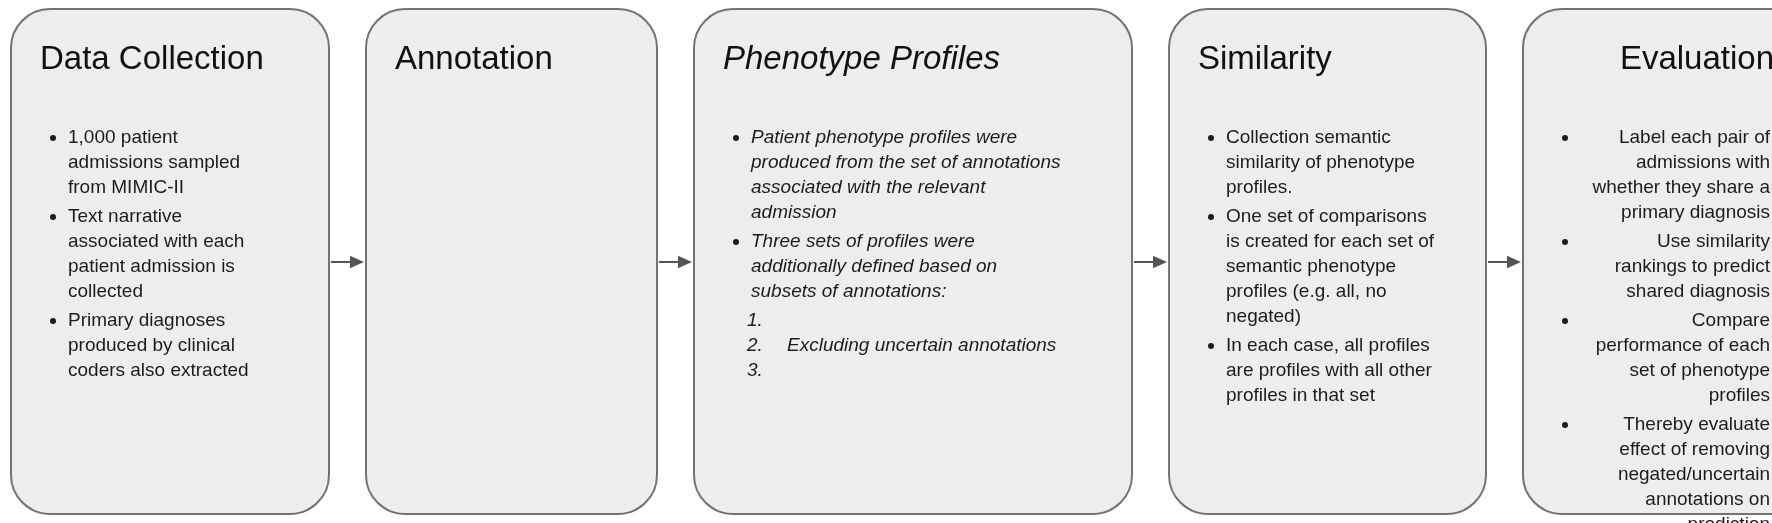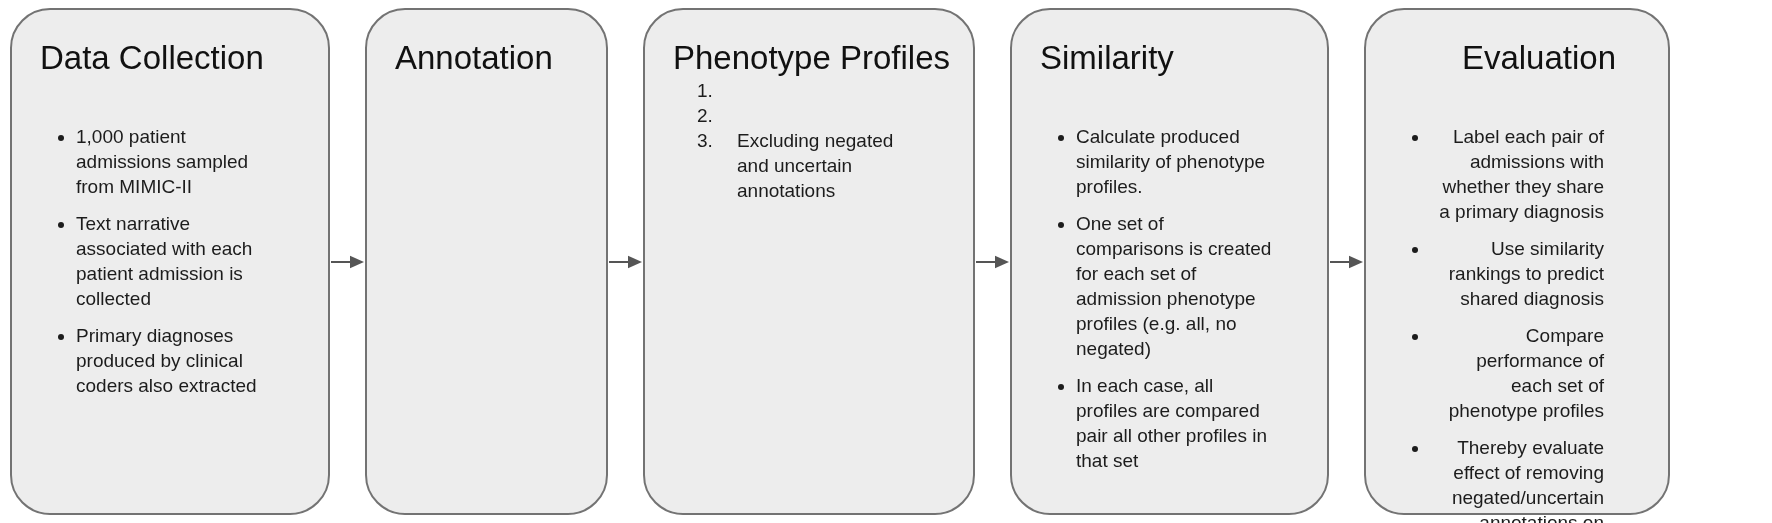--- a/index.html
+++ b/index.html
@@ -20,39 +20,39 @@
   .stage{
     box-sizing:border-box;
     height:507px;
     background:#ededed;
     border:2px solid #737373;
     border-radius:40px;
     color:#1c1c1c;
     flex:0 0 auto;
   }
   .s0{width:320px;padding:28px 56px 20px 28px;}
-  .s1{width:243px;padding:28px 39px 20px 28px;}
-  .s2{width:332px;padding:28px 62px 20px 28px;}
+  .s1{width:293px;padding:28px 39px 20px 28px;}
+  .s2{width:440px;padding:28px 62px 20px 28px;font-style:italic;}
   .s3{width:319px;padding:28px 43px 20px 28px;}
   .s4{width:306px;padding:28px 52px 20px 28px;text-align:right;}
   .stage h2{
     margin:0;
     font-size:33px;
     font-weight:400;
     line-height:1.2;
     color:#111111;
     white-space:nowrap;
   }
   .stage ul{
     margin:46px 0 0 0;
     padding:0 0 0 24px;
     font-size:19px;
     line-height:25px;
   }
-  .stage ul li{margin:12px;padding:0;}
+  .stage ul li{margin:4px;padding:0;}
   .numlist{
     margin:0 0 0 24px;
     font-size:19px;
     line-height:25px;
   }
   .numrow{display:flex;}
   .numrow .num{flex:0 0 40px;}
   .numrow .ntext{flex:1;}
   .arrow-cell{
     flex:0 0 35px;
@@ -89,47 +89,51 @@
 
     <div class="arrow-cell">
       <svg width="34" height="20" viewBox="0 0 34 20">
         <path d="M0 10 H19" stroke="#555555" stroke-width="2" fill="none"></path>
         <path d="M19 3.8 L33 10 L19 16.2 Z" fill="#555555"></path>
       </svg>
     </div>
 
     <div class="stage s2">
       <h2>Phenotype Profiles</h2>
+      <ul>
+        <li>Patient phenotype profiles were produced from the set of annotations associated with the relevant admission</li>
+        <li>Three sets of profiles were additionally defined based on subsets of annotations:</li>
+      </ul>
       <div class="numlist">
         <div class="numrow">
           <span class="num">1.</span>
         </div>
         <div class="numrow">
           <span class="num">2.</span>
+          <span class="ntext">Excluding uncertain annotations</span>
         </div>
         <div class="numrow">
           <span class="num">3.</span>
-          <span class="ntext">Excluding negated and uncertain annotations</span>
         </div>
       </div>
     </div>
 
     <div class="arrow-cell">
       <svg width="34" height="20" viewBox="0 0 34 20">
         <path d="M0 10 H19" stroke="#555555" stroke-width="2" fill="none"></path>
         <path d="M19 3.8 L33 10 L19 16.2 Z" fill="#555555"></path>
       </svg>
     </div>
 
     <div class="stage s3">
       <h2>Similarity</h2>
       <ul>
-        <li>Calculate produced similarity of phenotype profiles.</li>
-        <li>One set of comparisons is created for each set of admission phenotype profiles (e.g. all, no negated)</li>
-        <li>In each case, all profiles are compared pair all other profiles in that set</li>
+        <li>Collection semantic similarity of phenotype profiles.</li>
+        <li>One set of comparisons is created for each set of semantic phenotype profiles (e.g. all, no negated)</li>
+        <li>In each case, all profiles are profiles with all other profiles in that set</li>
       </ul>
     </div>
 
     <div class="arrow-cell">
       <svg width="34" height="20" viewBox="0 0 34 20">
         <path d="M0 10 H19" stroke="#555555" stroke-width="2" fill="none"></path>
         <path d="M19 3.8 L33 10 L19 16.2 Z" fill="#555555"></path>
       </svg>
     </div>
 

